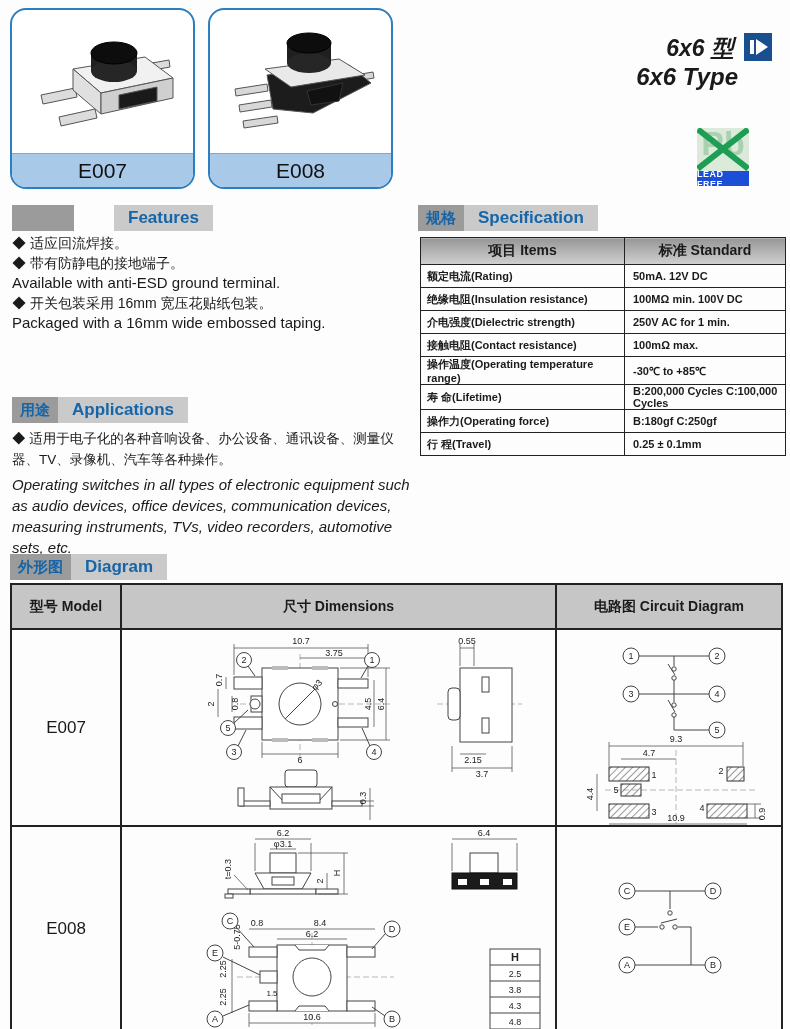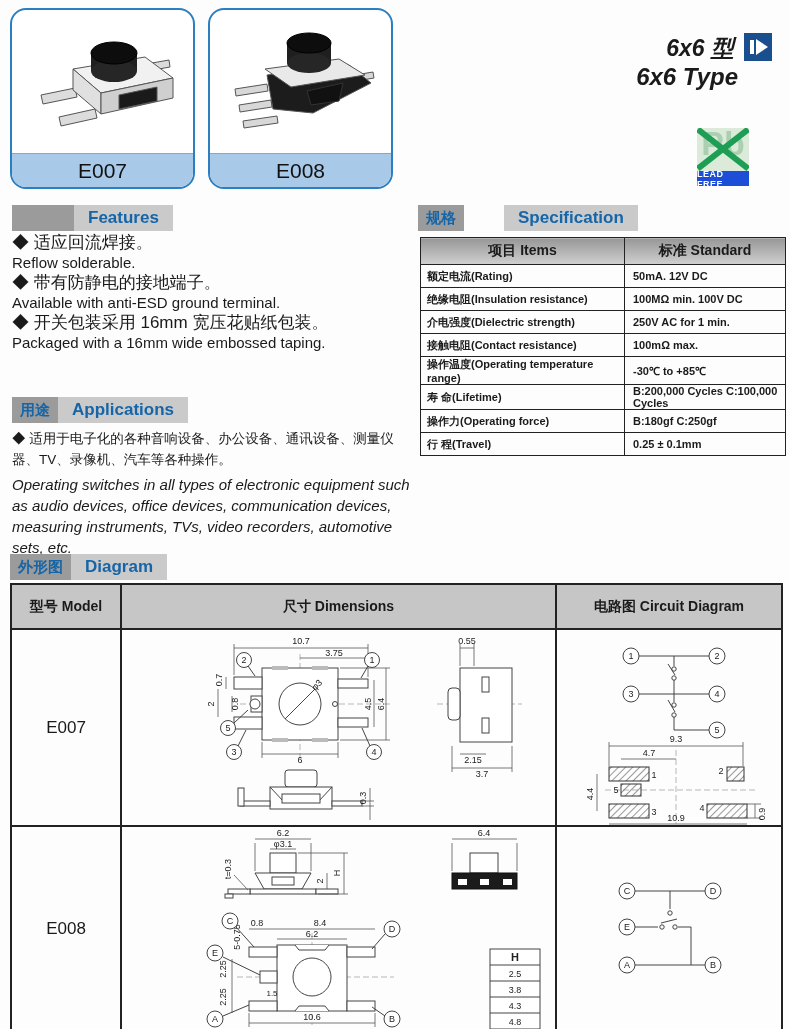--- a/index.html
+++ b/index.html
@@ -30,28 +30,28 @@
   .leadfree .bar{position:absolute;left:0;right:0;bottom:0;height:15px;background:#1d4ed8;color:#fff;
                  font-size:9px;font-weight:bold;display:flex;align-items:center;justify-content:center;
                  letter-spacing:.5px;}
 
   
   .sec-head{position:absolute;display:flex;height:26px;}
   .sec-cn{background:#9b9b9b;color:#1565a8;font-weight:bold;font-size:15px;display:flex;
           align-items:center;padding:0 8px;min-width:30px;justify-content:center;}
   .sec-en{background:#cacaca;color:#1565a8;font-weight:bold;font-size:17px;display:flex;
           align-items:center;padding:0 14px;}
-  #feat-head{left:12px;top:205px;} #feat-head .sec-cn{min-width:46px;}
+  #feat-head{left:12px;top:205px;gap:40px;} #feat-head .sec-cn{min-width:46px;}
   #app-head{left:12px;top:397px;}
-  #spec-head{left:418px;top:205px;gap:40px;}
+  #spec-head{left:418px;top:205px;}
   #diag-head{left:10px;top:554px;}
 
   
   .feat-body{position:absolute;left:12px;top:233px;width:402px;}
-  .cn-line{font-size:17px;line-height:20px;}
+  .cn-line{font-size:14px;line-height:20px;}
   .en-line{font-size:15px;line-height:20px;}
   .app-body{position:absolute;left:12px;top:428px;width:404px;}
   .app-cn{font-size:13.5px;line-height:21px;}
   .app-en{font-size:15px;line-height:21px;margin-top:4px;font-style:italic;}
 
   
   .spec-table{position:absolute;left:420px;top:237px;width:366px;border-collapse:collapse;}
   .spec-table th{height:24px;background:linear-gradient(180deg,#979797,#d0d0d0);
                  font-size:14px;border:1.5px solid #222;}
   .spec-table td{height:22px;font-size:11px;font-weight:bold;padding:0 6px;border:1.2px solid #222;}
@@ -140,21 +140,20 @@
     <div class="x2"></div>
     <div class="bar">LEAD FREE</div>
   </div>
 
   <div class="sec-head" id="feat-head">
     <span class="sec-cn"></span>
     <span class="sec-en">Features</span>
   </div>
   <div class="feat-body">
     <div class="cn-line">◆ 适应回流焊接。</div>
-    <div class="en-line">Reflow solderable.</div>
     <div class="cn-line">◆ 带有防静电的接地端子。</div>
     <div class="en-line">Available with anti-ESD ground terminal.</div>
     <div class="cn-line">◆ 开关包装采用 16mm 宽压花贴纸包装。</div>
     <div class="en-line">Packaged with a 16mm wide embossed taping.</div>
   </div>
 
   <div class="sec-head" id="app-head">
     <span class="sec-cn">用途</span>
     <span class="sec-en">Applications</span>
   </div>

